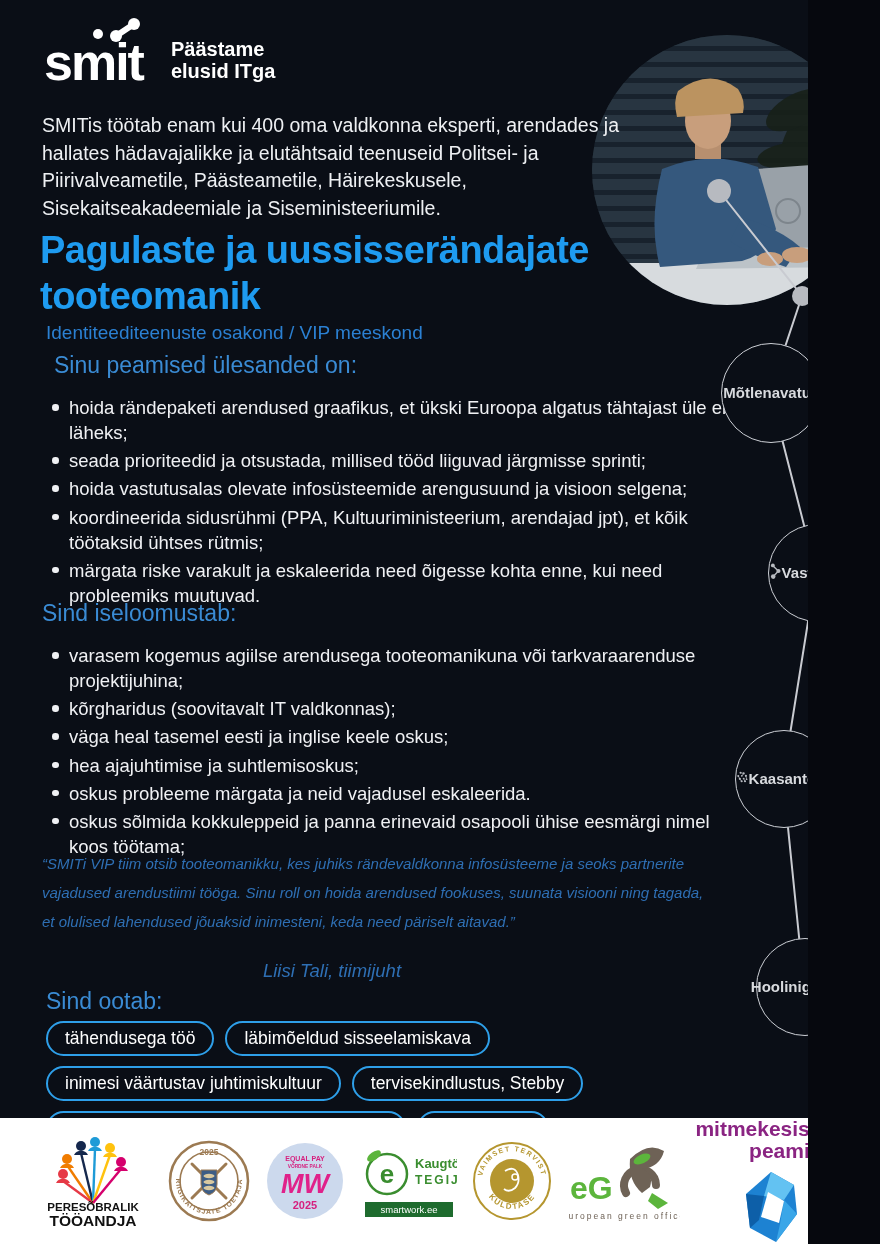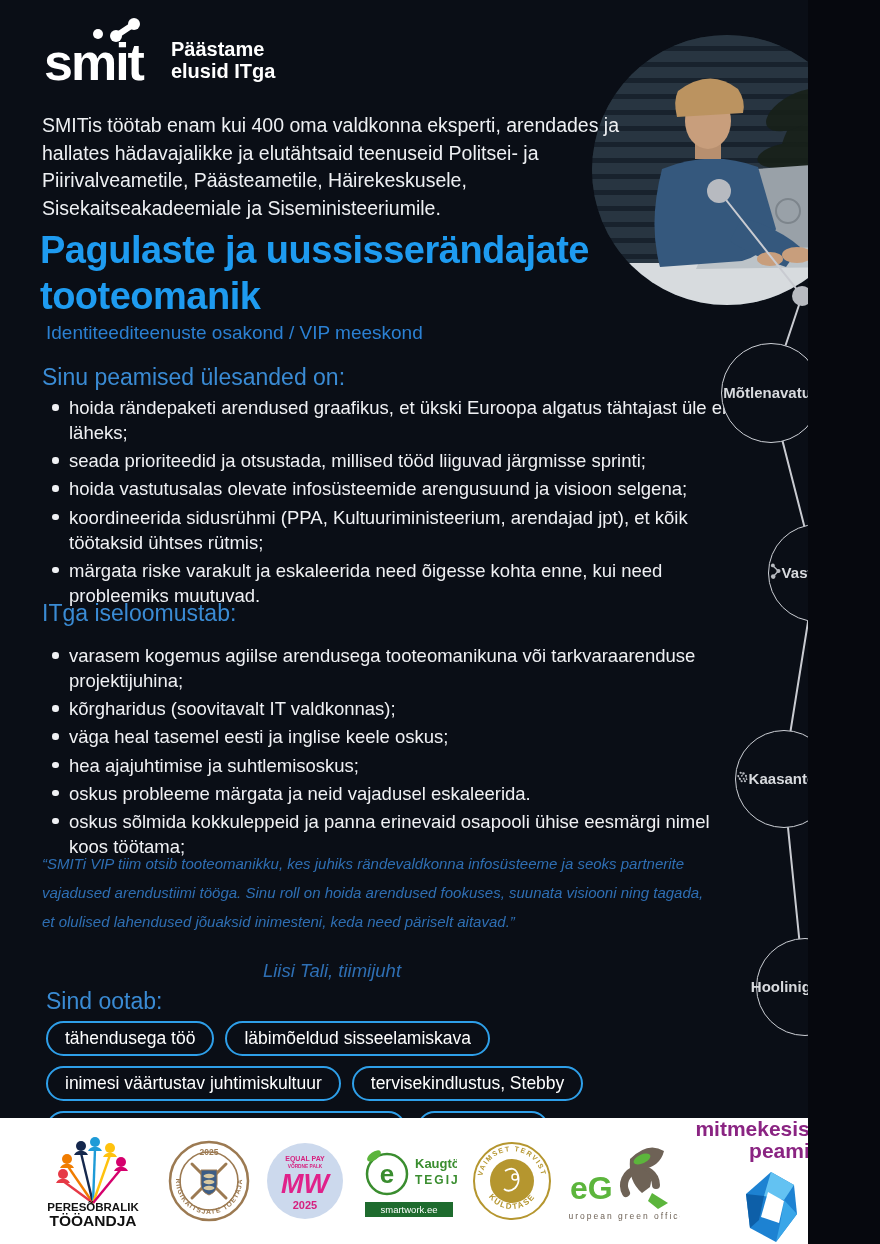--- a/index.html
+++ b/index.html
@@ -21,21 +21,21 @@
   #vc1{left:721px;top:343px;width:98px;height:98px;}
   #vc2{left:768px;top:524px;width:96px;height:96px;}
   #vc3{left:735px;top:730px;width:96px;height:96px;}
   #vc4{left:756px;top:938px;width:96px;height:96px;}
   
   .blk{position:absolute;z-index:2;}
   .intro{left:42px;top:112px;width:578px;font-size:19.5px;color:#eef0f3;line-height:1.42;}
   .job-title{left:40px;top:228px;width:615px;font-size:38px;line-height:1.2;color:#1e9bf0;font-weight:800;letter-spacing:-0.5px;}
   .job-subtitle{left:46px;top:322px;font-size:19px;color:#2b80d2;}
   .section-h{font-size:23px;color:#3a8bd4;}
-  #tasks-h{left:42px;top:352px;margin-top:12px;}
+  #tasks-h{left:54px;top:352px;}
   #profile-h{left:42px;top:600px;}
   #benefits-h{left:46px;top:988px;}
   .blist{margin:0;padding-left:27px;list-style:none;}
   #list1{left:42px;top:392px;width:658px;}
   #list2{left:42px;top:640px;width:668px;}
   .blist li{position:relative;font-size:18.5px;color:#f0f1f4;line-height:1.36;margin:3px 0;}
   .blist li::before{content:"";position:absolute;left:-17px;top:9px;width:6.5px;height:6.5px;border-radius:50%;background:#f0f1f4;}
   .quote{left:42px;top:850px;width:674px;font-style:italic;color:#2e6fb4;font-size:15px;line-height:1.92;}
   .attribution{left:42px;top:960px;width:580px;text-align:center;font-style:italic;color:#2e6fb4;font-size:18.5px;}
   .pills{left:46px;top:1021px;width:672px;display:flex;flex-wrap:wrap;gap:10px 11px;}
@@ -191,21 +191,21 @@
 
   <div class="blk section-h" id="tasks-h">Sinu peamised ülesanded on:</div>
   <ul class="blk blist" id="list1">
     <li>hoida rändepaketi arendused graafikus, et ükski Euroopa algatus tähtajast üle ei läheks;</li>
     <li>seada prioriteedid ja otsustada, millised tööd liiguvad järgmisse sprinti;</li>
     <li>hoida vastutusalas olevate infosüsteemide arengusuund ja visioon selgena;</li>
     <li>koordineerida sidusrühmi (PPA, Kultuuriministeerium, arendajad jpt), et kõik töötaksid ühtses rütmis;</li>
     <li>märgata riske varakult ja eskaleerida need õigesse kohta enne, kui need probleemiks muutuvad.</li>
   </ul>
 
-  <div class="blk section-h" id="profile-h">ITga iseloomustab:</div>
+  <div class="blk section-h" id="profile-h">Sind iseloomustab:</div>
   <ul class="blk blist" id="list2">
     <li>varasem kogemus agiilse arendusega tooteomanikuna või tarkvaraarenduse projektijuhina;</li>
     <li>kõrgharidus (soovitavalt IT valdkonnas);</li>
     <li>väga heal tasemel eesti ja inglise keele oskus;</li>
     <li>hea ajajuhtimise ja suhtlemisoskus;</li>
     <li>oskus probleeme märgata ja neid vajadusel eskaleerida.</li>
     <li>oskus sõlmida kokkuleppeid ja panna erinevaid osapooli ühise eesmärgi nimel koos töötama;</li>
   </ul>
 
   <div class="blk quote">“SMITi VIP tiim otsib tooteomanikku, kes juhiks rändevaldkonna infosüsteeme ja seoks partnerite vajadused arendustiimi tööga. Sinu roll on hoida arendused fookuses, suunata visiooni ning tagada, et olulised lahendused jõuaksid inimesteni, keda need päriselt aitavad.”</div>

